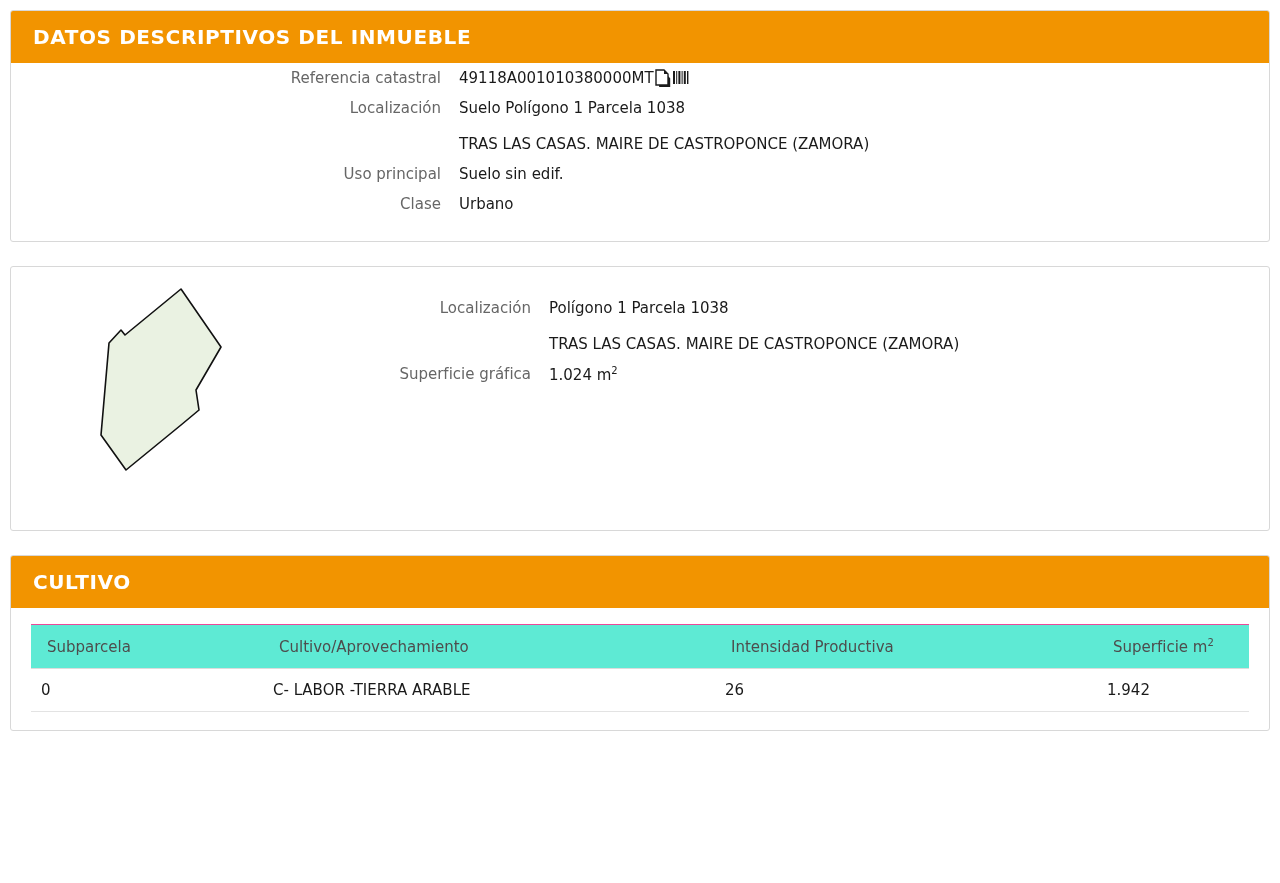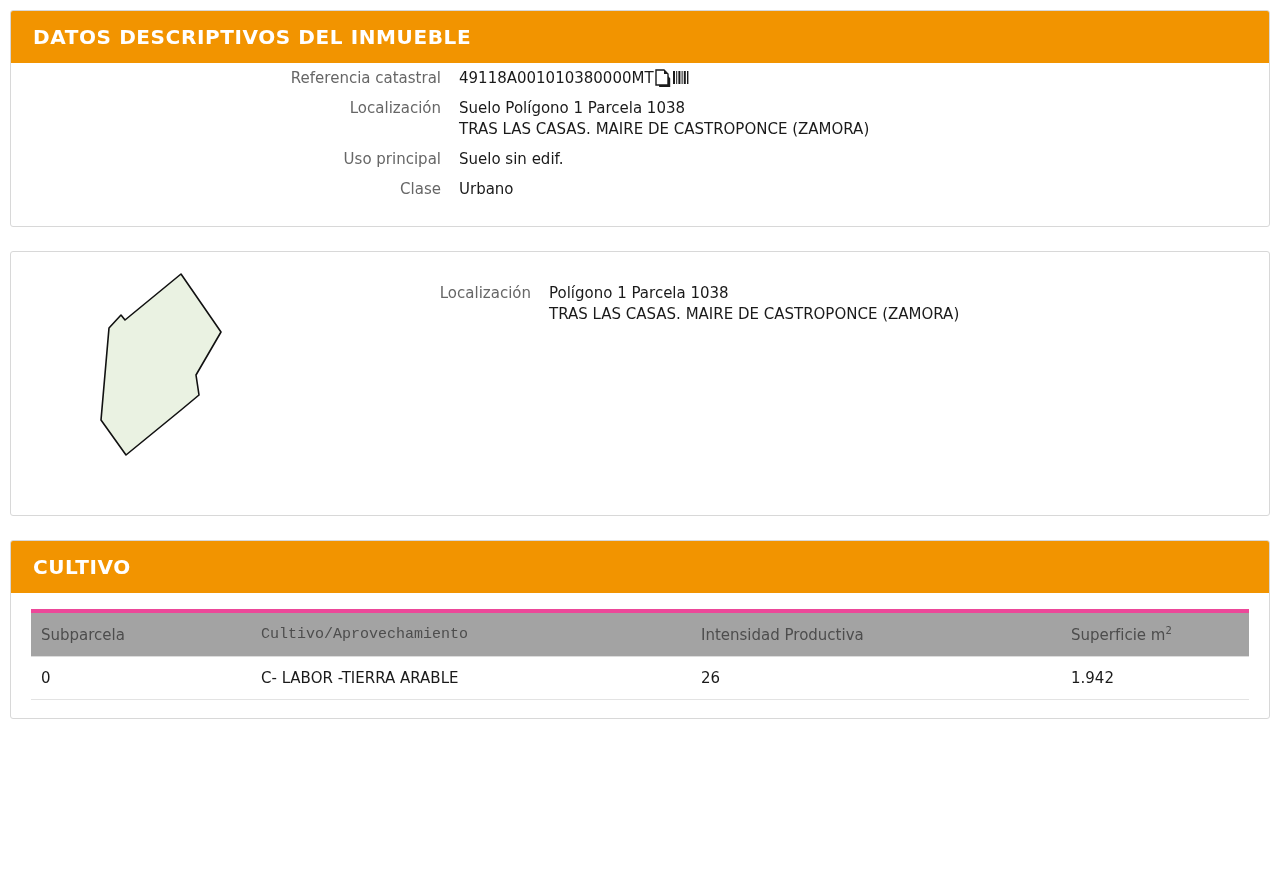--- a/index.html
+++ b/index.html
@@ -55,21 +55,21 @@
     color: #666666;
     text-align: right;
     width: 410px;
     padding-right: 18px;
     white-space: nowrap;
   }
   .kv-value {
     color: #1a1a1a;
     text-align: left;
   }
-  .kv-value .line2 { display: block; margin-top: 3px; }
+  .kv-value .line2 { display: block; margin-top: 18px; }
 
   .ref-line {
     display: flex;
     align-items: flex-start;
     gap: 0;
   }
   .icon-btn {
     display: inline-flex;
     align-items: center;
     justify-content: center;
@@ -94,36 +94,36 @@
   }
   .parcela-kv .kv-label { width: 200px; }
 
   
   table.cultivo {
     width: 100%;
     border-collapse: collapse;
     font-size: 15px;
   }
   table.cultivo thead th {
-    background: #a3a3a3;
+    background: #5eead4;
     color: #4d4d4d;
     font-weight: normal;
     text-align: left;
-    padding: 12px 10px;
+    padding: 12px 16px;
     border-bottom: 1px solid #dcdcdc;
-    border-top: 4px solid #ec4899;
+    border-top: 1px solid #ec4899;
   }
   table.cultivo tbody td {
     padding: 12px 10px;
     color: #1a1a1a;
     border-bottom: 1px solid #e3e3e3;
     background: #ffffff;
   }
   .col-sub { width: 200px; }
-  .col-cult { width: 420px; font-family: Liberation Mono, monospace; }
+  .col-cult { width: 420px; }
   .col-int  { width: 350px; }
   sup { font-size: 10px; }
   .cultivo-body { padding: 16px 20px 18px 20px; }
 </style>
 </head>
 <body>
 
 <div class="page">
 
   <section class="panel">
@@ -192,20 +192,26 @@
 
       <div class="parcela-kv">
         <div class="kv">
           <div class="kv-row">
             <div class="kv-label">Localización</div>
             <div class="kv-value">
               <span>Polígono 1 Parcela 1038</span>
               <span class="line2">TRAS LAS CASAS. MAIRE DE CASTROPONCE (ZAMORA)</span>
             </div>
           </div>
+          <div class="kv-row">
+            <div class="kv-label">Superficie gráfica</div>
+            <div class="kv-value">
+              <span>1.024 m</span><sup>2</sup>
+            </div>
+          </div>
         </div>
       </div>
 
     </div>
   </section>
 
   <section class="panel">
     <div class="panel-header">CULTIVO</div>
     <div class="cultivo-body">
       <table class="cultivo">

